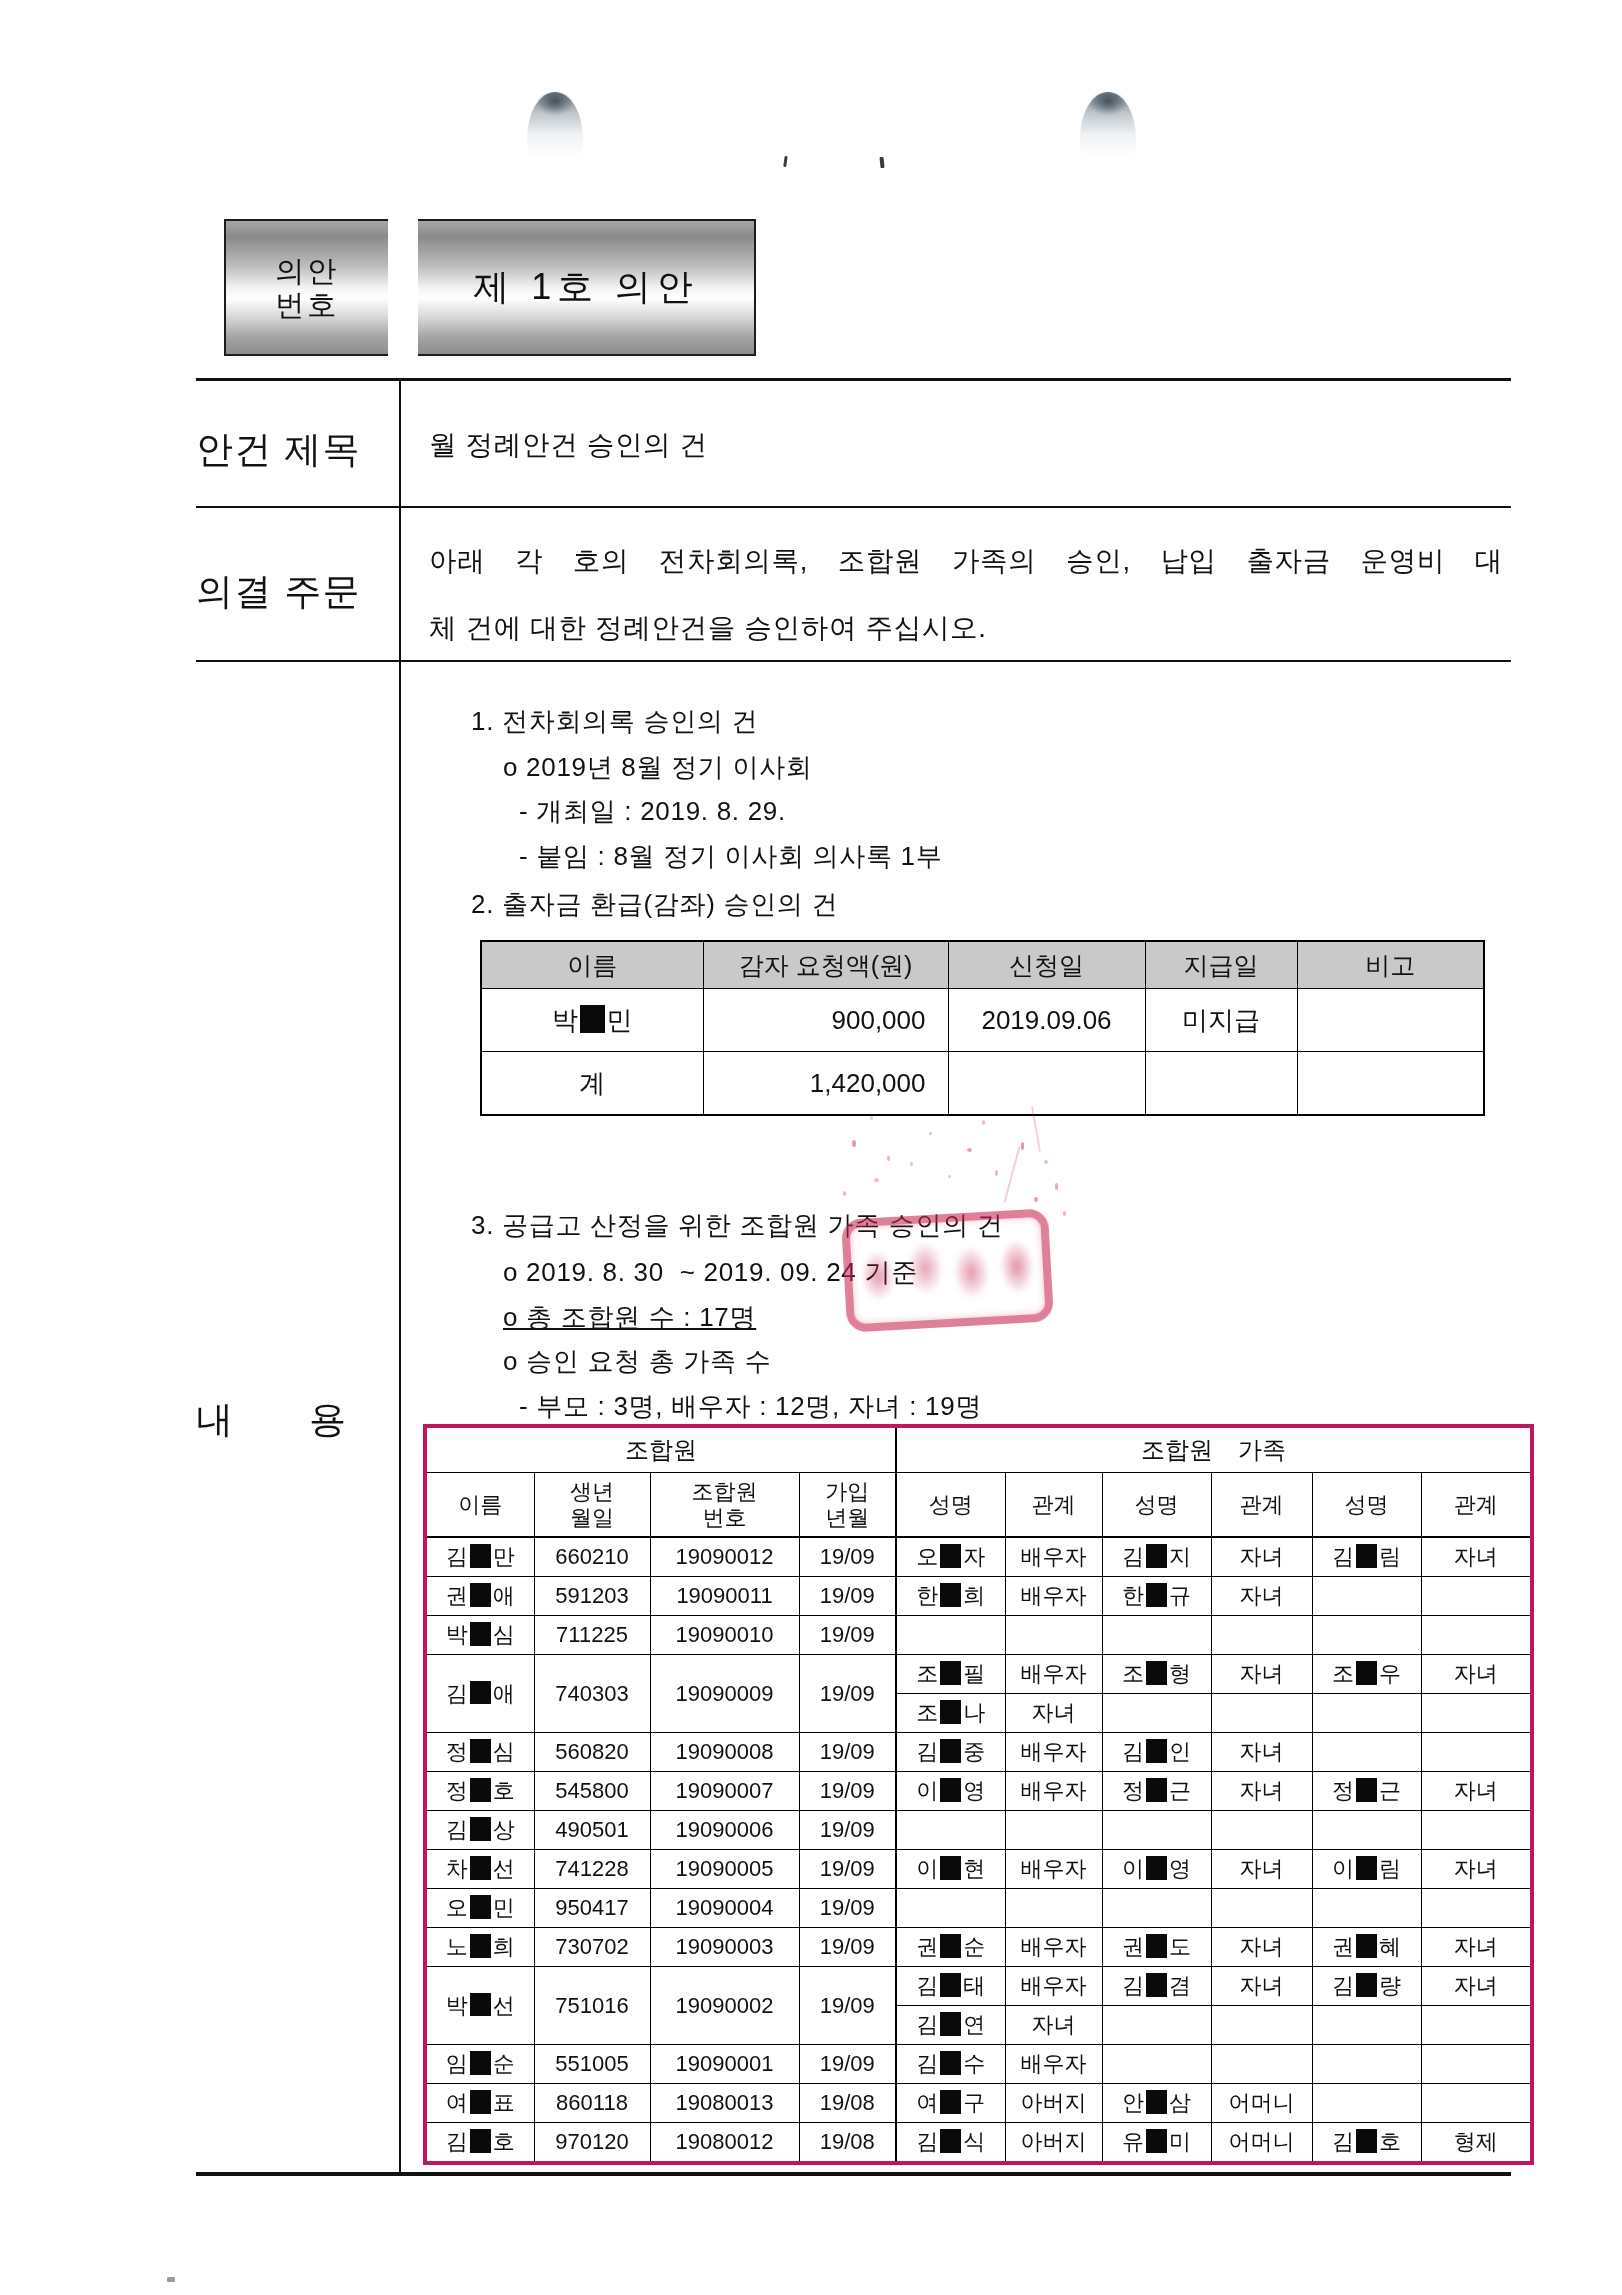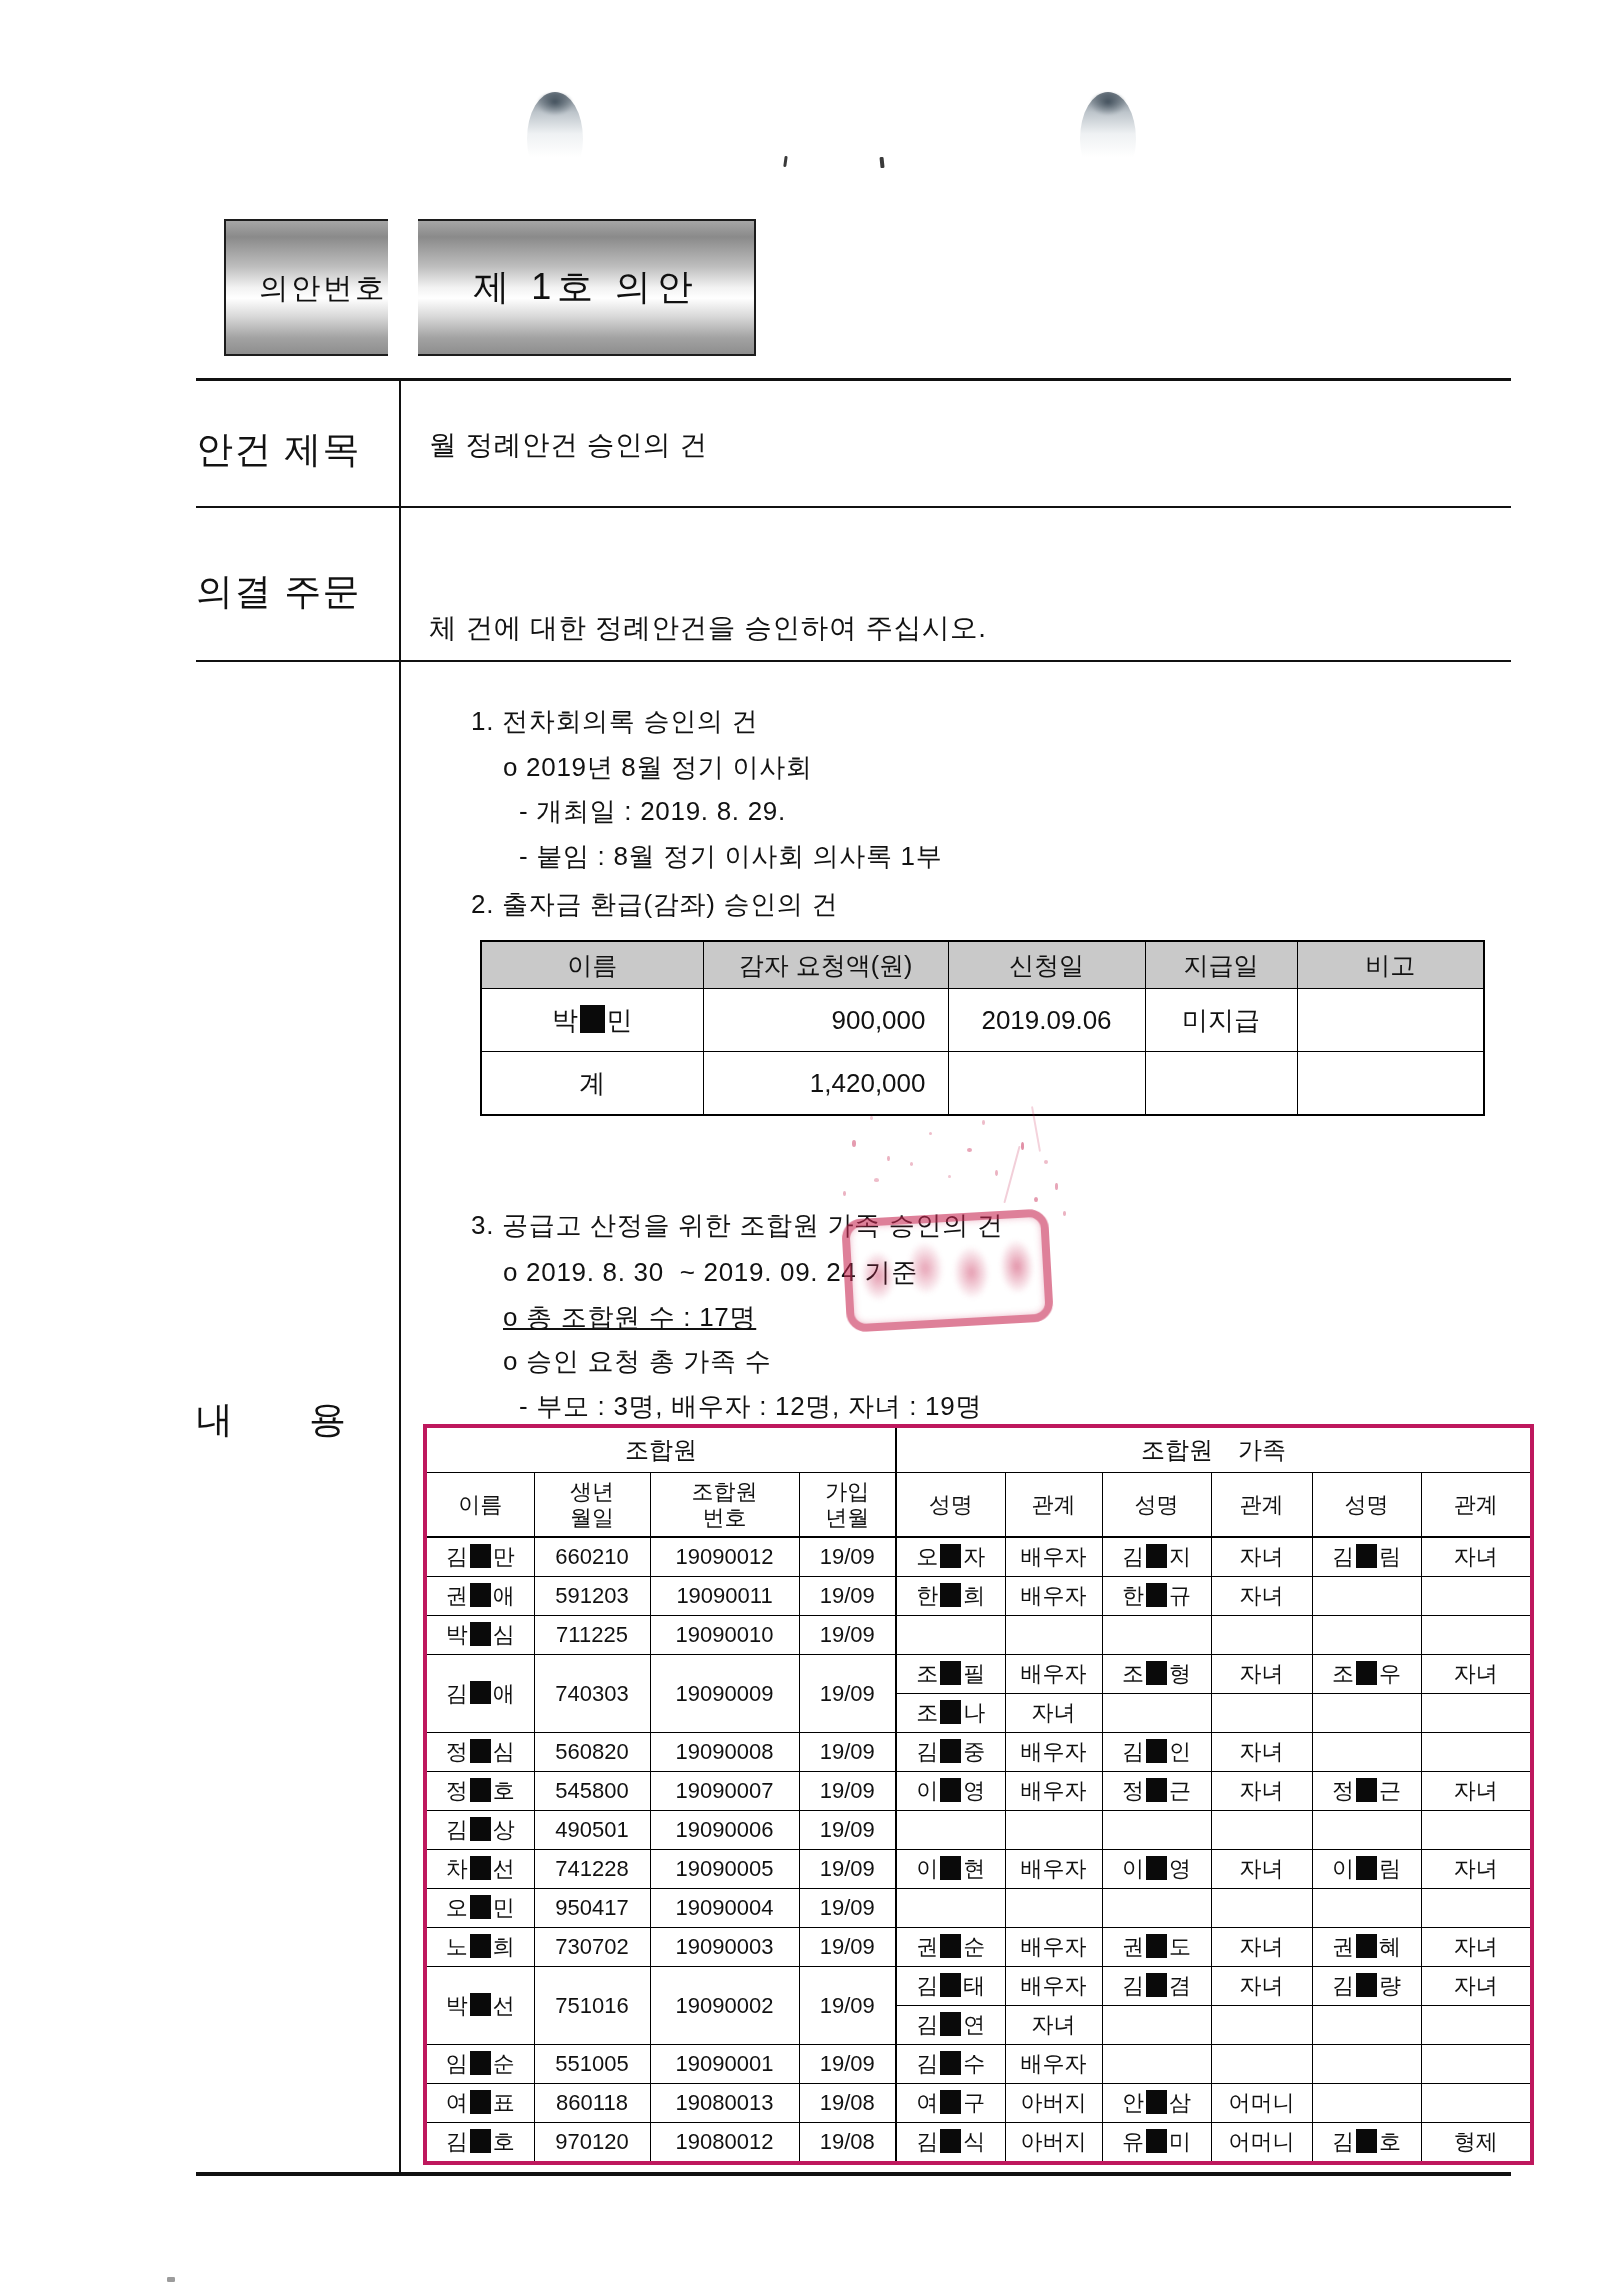--- a/index.html
+++ b/index.html
@@ -10,21 +10,21 @@
   
   .hole{position:absolute;width:56px;height:93px;border-radius:50%;
         background:linear-gradient(180deg,rgba(74,88,100,.8) 0%,rgba(125,140,152,.5) 22%,rgba(190,200,208,.25) 45%,rgba(255,255,255,0) 70%);}
   .hole::before{content:"";position:absolute;left:18%;top:1%;width:64%;height:24%;border-radius:50%;
         background:radial-gradient(ellipse at 50% 40%,rgba(40,55,68,.75),rgba(40,55,68,0) 75%);filter:blur(1.3px);}
   .speck-dark{position:absolute;background:#3a3a3a;border-radius:1.3px;}
 
   
   .agenda-box{position:absolute;left:224px;top:219px;width:528px;height:133px;border:2px solid #1c1c1c;
         background:linear-gradient(180deg,#a6a6a6 0%,#8a8a8a 12%,#bdbdbd 34%,#f2f2f2 50%,#ffffff 58%,#d8d8d8 72%,#a2a2a2 88%,#8e8e8e 100%);}
-  .agenda-label{position:absolute;left:16px;top:0;width:162px;height:100%;display:flex;
+  .agenda-label{position:absolute;left:0;top:0;width:162px;height:100%;display:flex;flex-direction:column;
         align-items:center;justify-content:center;font-size:29.4px;line-height:34px;letter-spacing:2.6px;color:#101010;}
   .agenda-stripe{position:absolute;left:162px;top:-2.6px;width:30px;height:138px;background:#ffffff;}
   .agenda-title{position:absolute;left:192px;top:0;width:336px;height:100%;display:flex;align-items:center;
         justify-content:center;font-size:36px;letter-spacing:5.9px;color:#101010;}
 
   
   .hline{position:absolute;left:196px;width:1315px;background:#111;}
   .vline{position:absolute;background:#111;}
   .row-label{position:absolute;left:196px;width:204px;text-align:left;font-size:37px;letter-spacing:1.3px;white-space:pre;}
   .label-content{word-spacing:63px;}
@@ -94,20 +94,21 @@
   <div class="hline" style="top:660px;height:2px;"></div>
   <div class="hline" style="top:2172px;height:3.9px;"></div>
   <div class="vline" style="left:399px;top:378px;width:2px;height:1798px;"></div>
 
   <div class="row-label" style="top:425px;">안건 제목</div>
   <div class="row-label" style="top:567px;">의결 주문</div>
   <div class="row-label label-content" style="top:1395px;">내 용</div>
 
   <div class="doc-text" style="left:429px;top:427px;">월 정례안건 승인의 건</div>
 
+  <div class="res-line justify" style="top:543px;">아래 각 호의 전차회의록, 조합원 가족의 승인, 납입 출자금 운영비 대</div>
   <div class="res-line" style="top:610px;">체 건에 대한 정례안건을 승인하여 주십시오.</div>
 
   <div class="cline ind0" style="top:704px;">1. 전차회의록 승인의 건</div>
   <div class="cline ind1" style="top:750px;">o 2019년 8월 정기 이사회</div>
   <div class="cline ind2" style="top:794px;">- 개최일 : 2019. 8. 29.</div>
   <div class="cline ind2" style="top:839px;">- 붙임 : 8월 정기 이사회 의사록 1부</div>
 
   <div class="cline ind0" style="top:887px;">2. 출자금 환급(감좌) 승인의 건</div>
   <table class="refund-table">
       <colgroup>

